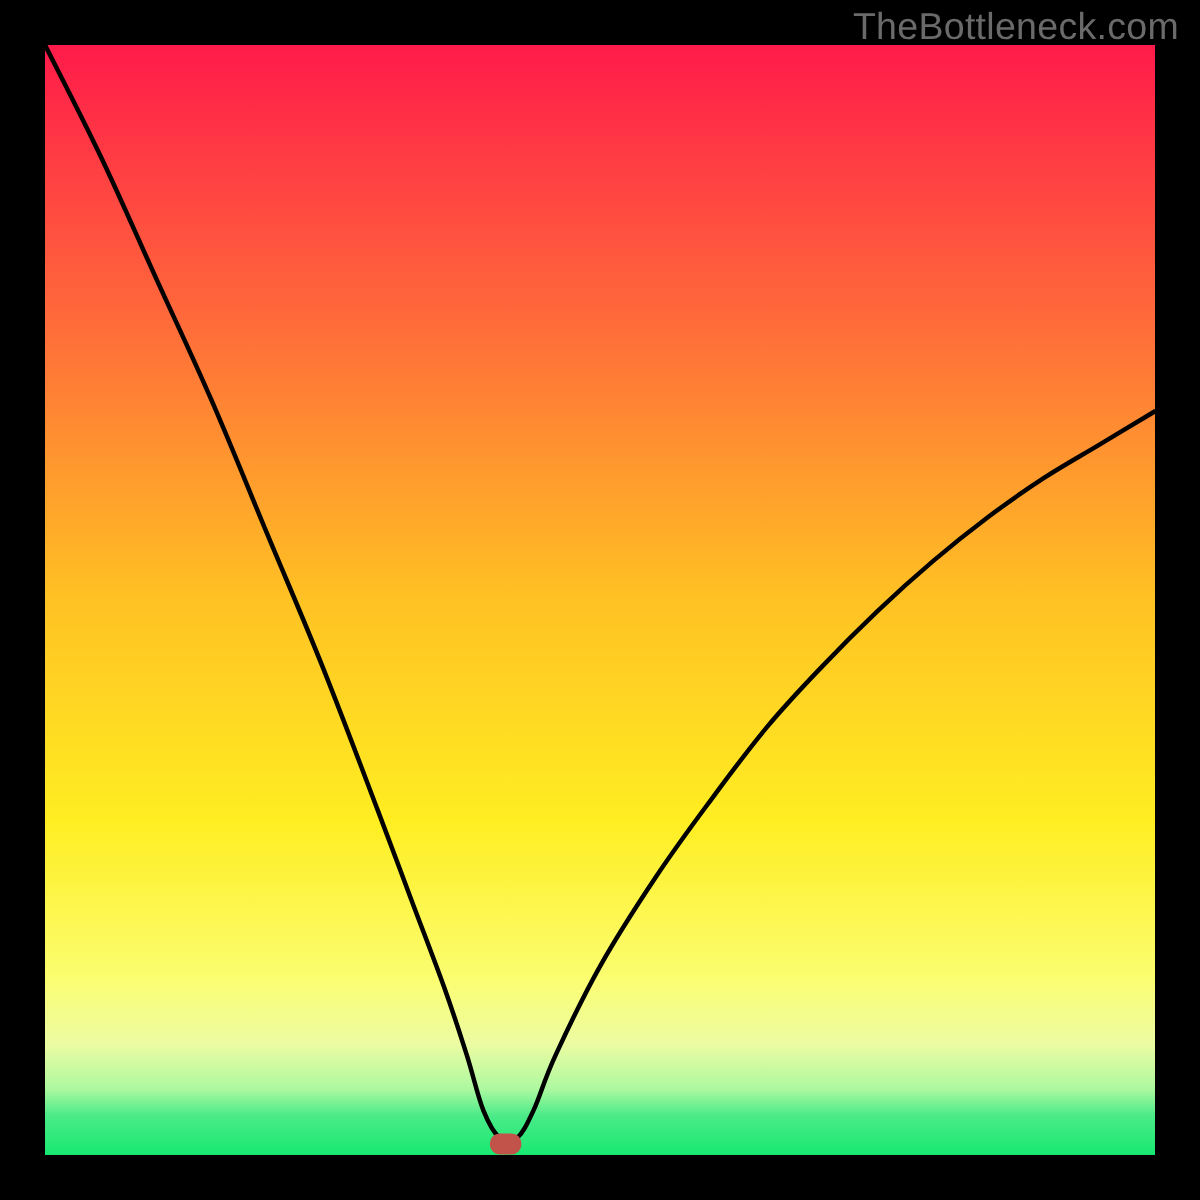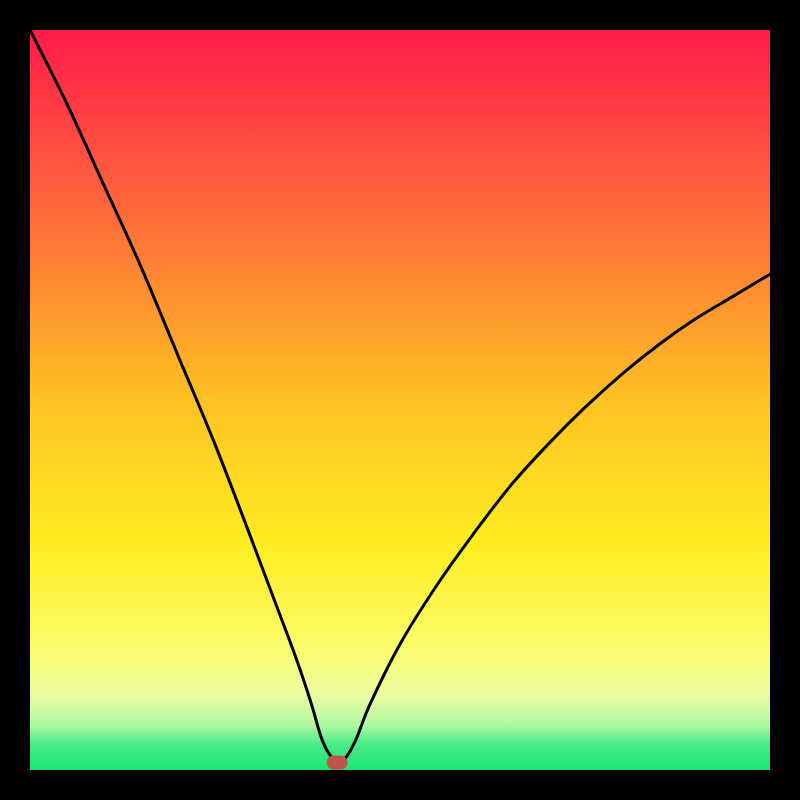--- a/index.html
+++ b/index.html
@@ -51,20 +51,21 @@
   .marker {
     fill: #c1534b;
     stroke: #c1534b;
   }
 </style>
 </head>
 <body>
 
 <div class="outer">
 
+  <div class="watermark">TheBottleneck.com</div>
 
   <div class="plot">
     <svg viewBox="0 0 740 740">
       <defs>
         <linearGradient id="bggrad" x1="0" y1="0" x2="0" y2="1">
         <stop offset="0%" stop-color="#ff1b4a"></stop>
             <stop offset="25%" stop-color="#ff6b3a"></stop>
             <stop offset="50%" stop-color="#ffc223"></stop>
             <stop offset="70%" stop-color="#ffee22"></stop>
             <stop offset="84%" stop-color="#fbfd70"></stop>

